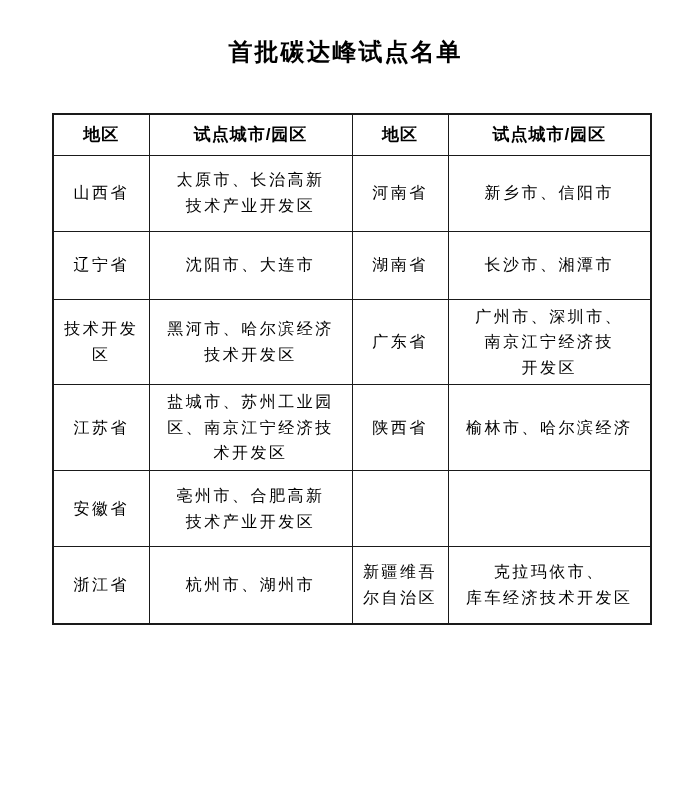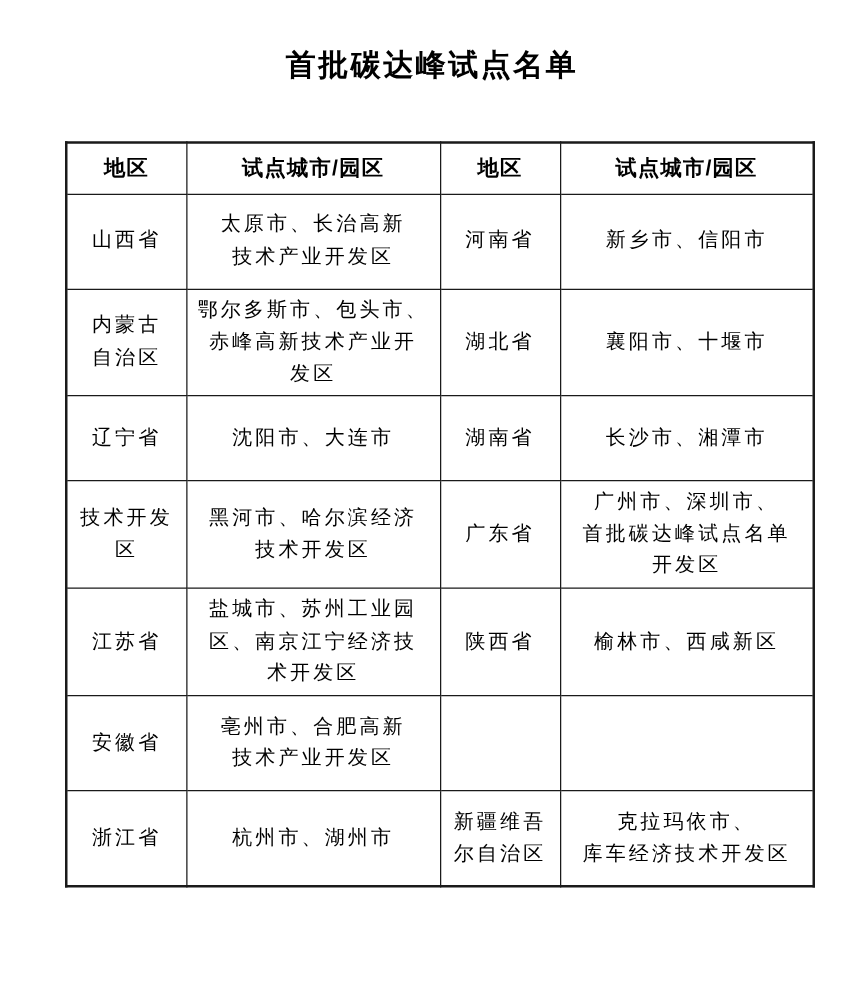--- a/index.html
+++ b/index.html
@@ -78,51 +78,42 @@
         </tr>
     </thead>
     <tbody>
         <tr style="height: 76px;">
           <td>山西省</td>
           <td>太原市、长治高新
 技术产业开发区</td>
           <td>河南省</td>
           <td>新乡市、信阳市</td>
         </tr>
-        <tr style="height: 85px;">
-          <td>内蒙古
-自治区</td>
-          <td>鄂尔多斯市、包头市、
-赤峰高新技术产业开
-发区</td>
-          <td>湖北省</td>
-          <td>襄阳市、十堰市</td>
-        </tr>
         <tr style="height: 68px;">
           <td>辽宁省</td>
           <td>沈阳市、大连市</td>
           <td>湖南省</td>
           <td>长沙市、湘潭市</td>
         </tr>
         <tr style="height: 81px;">
           <td>技术开发区</td>
           <td>黑河市、哈尔滨经济
 技术开发区</td>
           <td>广东省</td>
           <td>广州市、深圳市、
-首批碳达峰试点名单
+南京江宁经济技
 开发区</td>
         </tr>
         <tr style="height: 83px;">
           <td>江苏省</td>
           <td>盐城市、苏州工业园
 区、南京江宁经济技
 术开发区</td>
           <td>陕西省</td>
-          <td>榆林市、西咸新区</td>
+          <td>榆林市、哈尔滨经济</td>
         </tr>
         <tr style="height: 76px;">
           <td>安徽省</td>
           <td>亳州市、合肥高新
 技术产业开发区</td>
           <td></td>
           <td></td>
         </tr>
         <tr style="height: 77px;">
           <td>浙江省</td>

